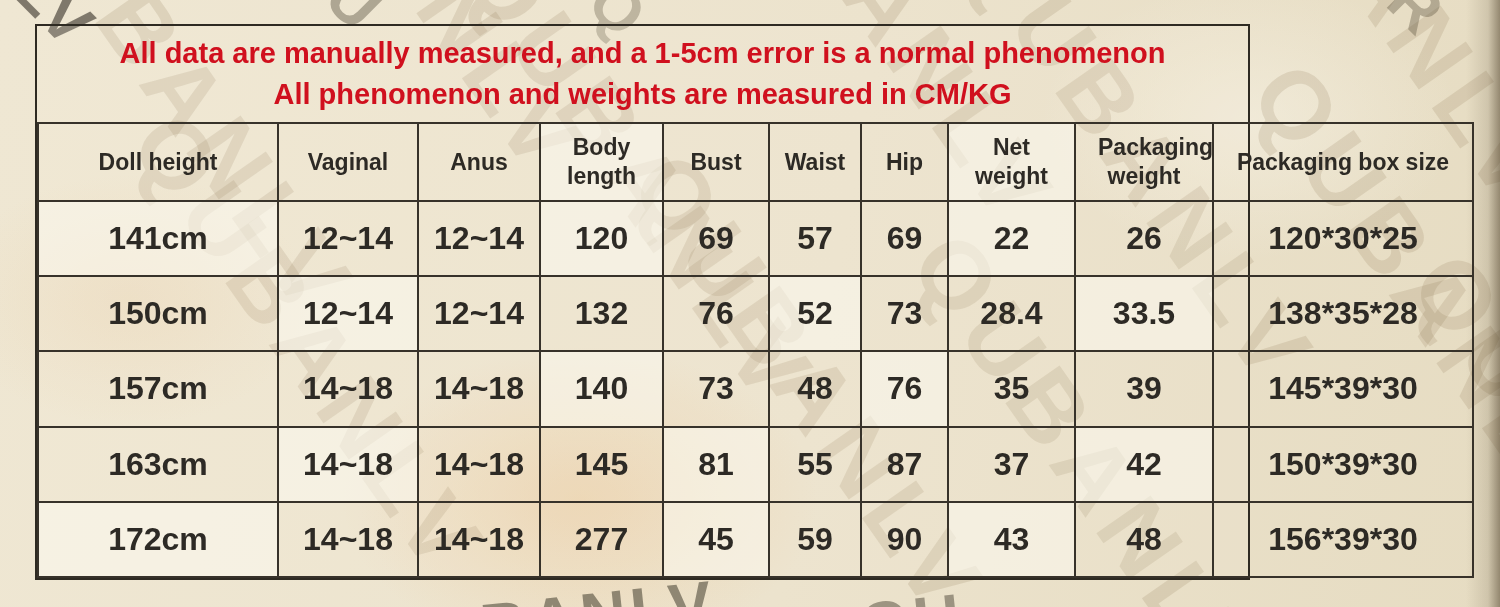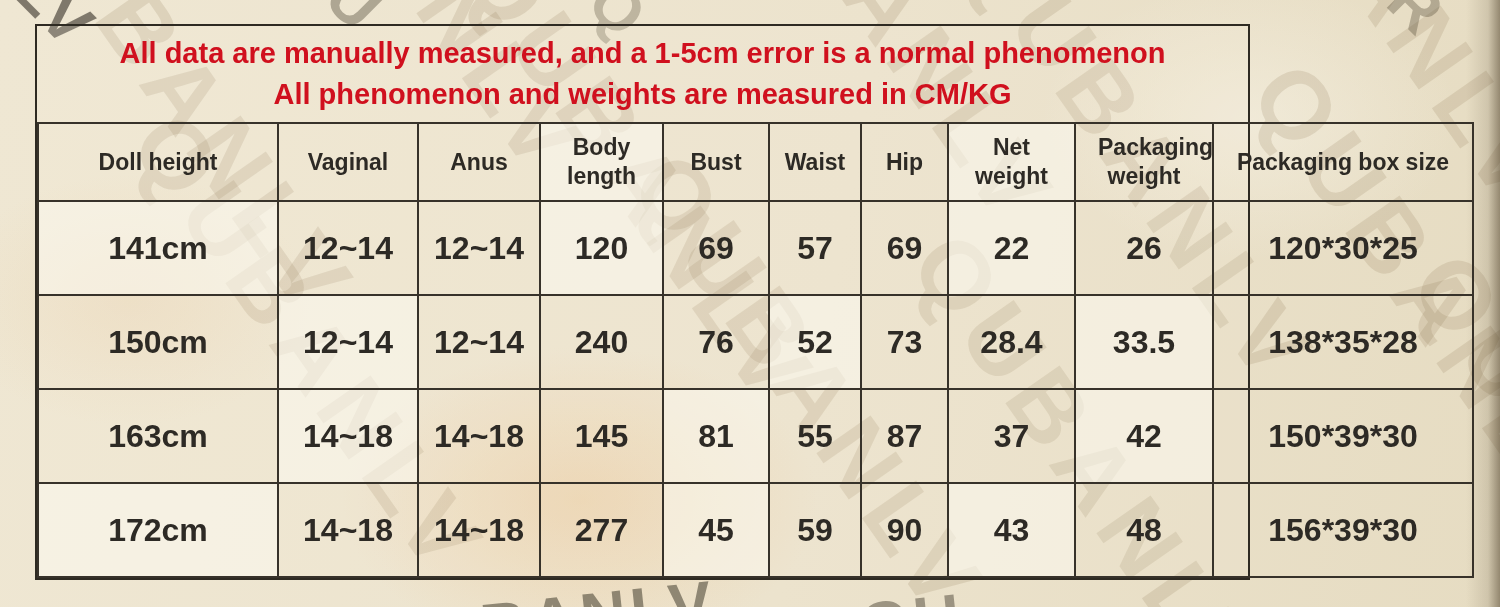--- a/index.html
+++ b/index.html
@@ -118,27 +118,39 @@
             <td>57</td>
             <td>69</td>
             <td class="lit">22</td>
             <td>26</td>
             <td>120*30*25</td>
           </tr>
           <tr>
             <td>150cm</td>
             <td class="lit">12~14</td>
             <td>12~14</td>
-            <td>240</td>
+            <td>132</td>
             <td>76</td>
             <td class="lit">52</td>
             <td>73</td>
             <td>28.4</td>
             <td class="lit">33.5</td>
             <td>138*35*28</td>
+          </tr>
+          <tr>
+            <td>157cm</td>
+            <td>14~18</td>
+            <td>14~18</td>
+            <td class="lit">140</td>
+            <td>73</td>
+            <td>48</td>
+            <td class="lit">76</td>
+            <td>35</td>
+            <td>39</td>
+            <td>145*39*30</td>
           </tr>
           <tr>
             <td>163cm</td>
             <td class="lit">14~18</td>
             <td>14~18</td>
             <td>145</td>
             <td class="lit">81</td>
             <td>55</td>
             <td>87</td>
             <td>37</td>

